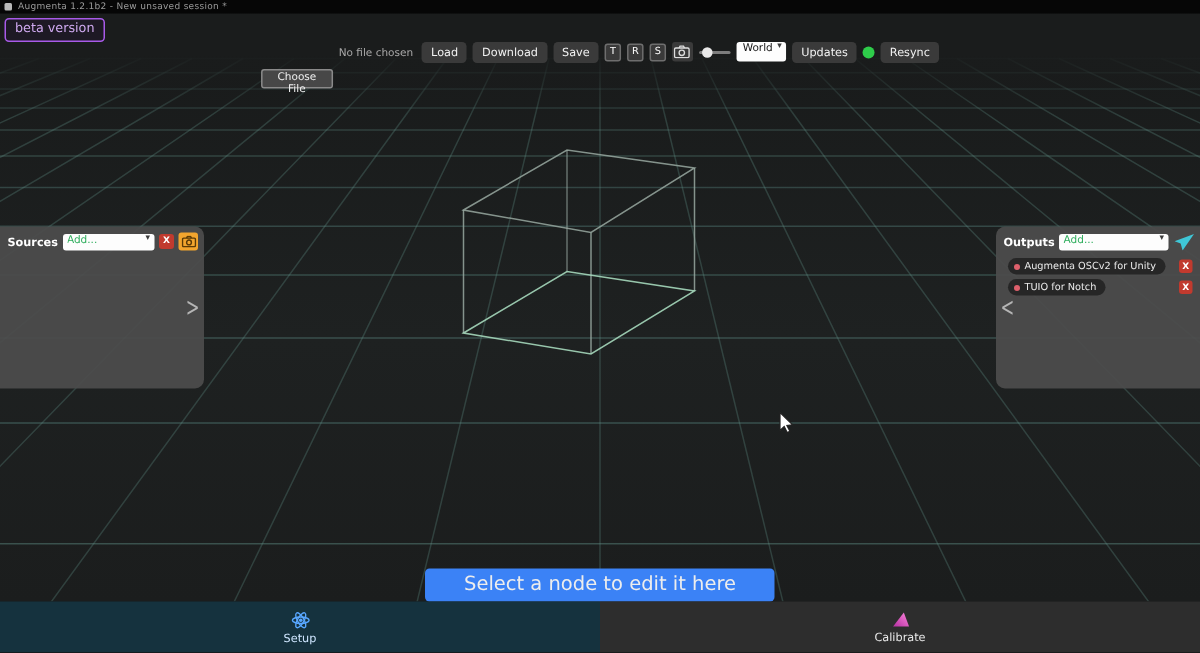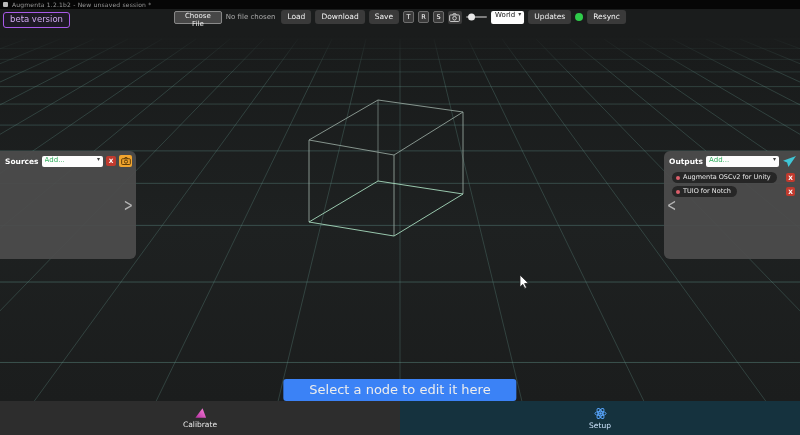--- a/index.html
+++ b/index.html
@@ -26,21 +26,21 @@
                 background:rgba(32,24,44,.55); font-size:8.5px; line-height:1;
                 padding:2px 6px 3px; border-radius:3px; }
 
   
   .toolbar { position:absolute; top:10px; left:50%; transform:translateX(-50%);
              display:flex; align-items:center; gap:4px; z-index:50; }
   .tb-btn { background:#3a3a3a; color:#f2f2f2; border:none; border-radius:3px;
             font-size:7.5px; line-height:1; padding:0 6px; height:14px;
             font-family:inherit; cursor:pointer; white-space:nowrap; }
   .file-btn { background:#474747; color:#f0f0f0; border:1px solid #8a8a8a; border-radius:2px;
-              font-size:7px; height:13px; padding:0 5px; font-family:inherit; cursor:pointer; }
+              font-size:7px; height:13px; padding:0 5px; font-family:inherit; cursor:pointer;margin-top:36px; }
   .file-status { font-size:7px; color:#a9a9a9; margin-right:2px; white-space:nowrap; }
   .trs-btn { width:12px; height:12px; background:#3a3a3a; color:#fff; border:1px solid #6e6e6e;
              border-radius:2px; font-size:6.5px; line-height:1; padding:0; font-family:inherit; cursor:pointer; }
   .cam-btn { width:15px; height:13px; background:#3a3a3a; border:none; border-radius:2px;
              display:inline-flex; align-items:center; justify-content:center; cursor:pointer; }
   .slider { width:24px; height:13px; position:relative; display:inline-flex; align-items:center; cursor:pointer; }
   .slider-track { width:100%; height:2px; background:#7d7d7d; border-radius:1px; }
   .slider-knob { position:absolute; left:2px; top:50%; transform:translateY(-50%);
                  width:7px; height:7px; border-radius:50%; background:#e9e9e9; }
   .select { display:inline-flex; align-items:flex-start; justify-content:space-between;
@@ -268,38 +268,38 @@
         </span>
         <button class="x-btn">X</button>
       </div>
     </div>
     <span class="chev">&lt;</span>
   </div>
 
   <div class="hint">Select a node to edit it here</div>
 
   <div class="bottom-bar">
+    <div class="tab setup-tab">
+      <svg width="13" height="13" viewBox="0 0 14 14">
+        <g style="fill:none;stroke:var(--setup-blue,#59a7ff);stroke-width:1">
+          <ellipse cx="7" cy="7" rx="6" ry="2.3"></ellipse>
+          <ellipse cx="7" cy="7" rx="6" ry="2.3" transform="rotate(60 7 7)"></ellipse>
+          <ellipse cx="7" cy="7" rx="6" ry="2.3" transform="rotate(120 7 7)"></ellipse>
+        </g>
+        <circle cx="7" cy="7" r="1.3" style="fill:var(--setup-blue,#59a7ff)"></circle>
+      </svg>
+      <span class="tab-label">Setup</span>
+    </div>
     <div class="tab calibrate-tab">
       <svg width="13" height="12" viewBox="0 0 14 12">
         <defs>
           <linearGradient id="pg" x1="0" y1="1" x2="1" y2="0">
             <stop offset="0" stop-color="#b42fa0"></stop>
             <stop offset="1" stop-color="#ff86dd"></stop>
           </linearGradient>
         </defs>
         <polygon points="1.5,11 13,11 9.2,1" fill="url(#pg)"></polygon>
       </svg>
       <span class="tab-label">Calibrate</span>
     </div>
-    <div class="tab setup-tab">
-      <svg width="13" height="13" viewBox="0 0 14 14">
-        <g style="fill:none;stroke:var(--setup-blue,#59a7ff);stroke-width:1">
-          <ellipse cx="7" cy="7" rx="6" ry="2.3"></ellipse>
-          <ellipse cx="7" cy="7" rx="6" ry="2.3" transform="rotate(60 7 7)"></ellipse>
-          <ellipse cx="7" cy="7" rx="6" ry="2.3" transform="rotate(120 7 7)"></ellipse>
-        </g>
-        <circle cx="7" cy="7" r="1.3" style="fill:var(--setup-blue,#59a7ff)"></circle>
-      </svg>
-      <span class="tab-label">Setup</span>
-    </div>
   </div>
 
 </div>
 
 </body></html>

